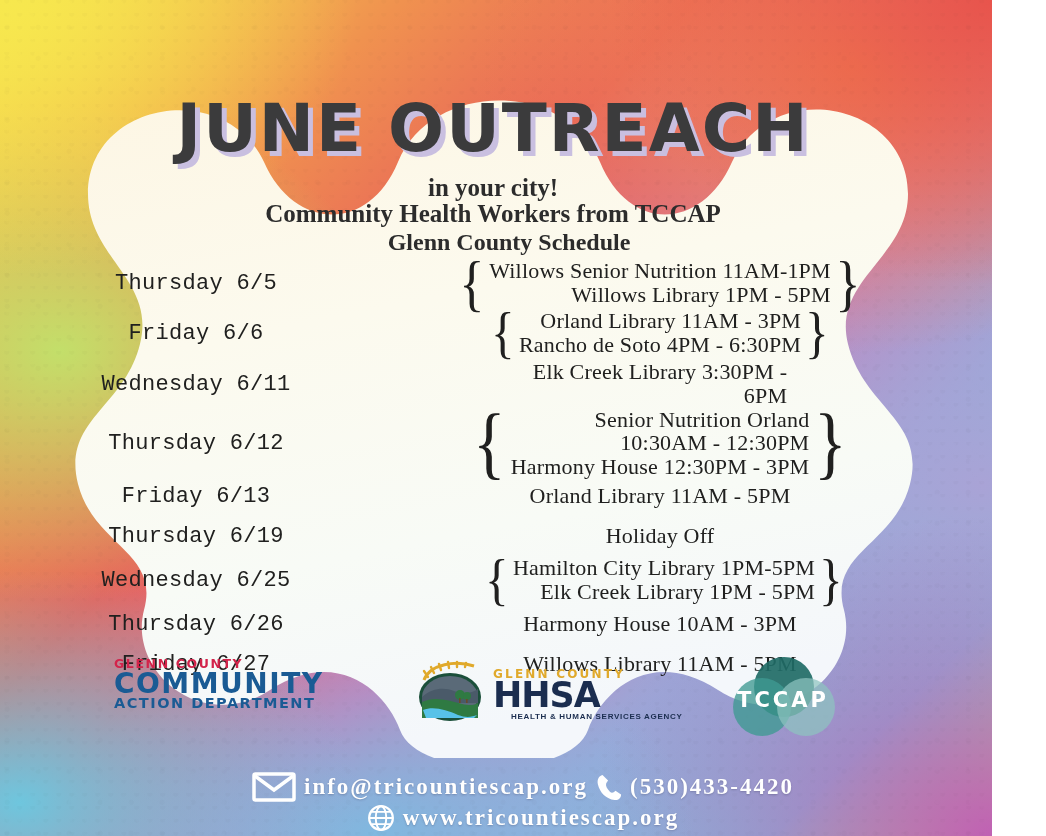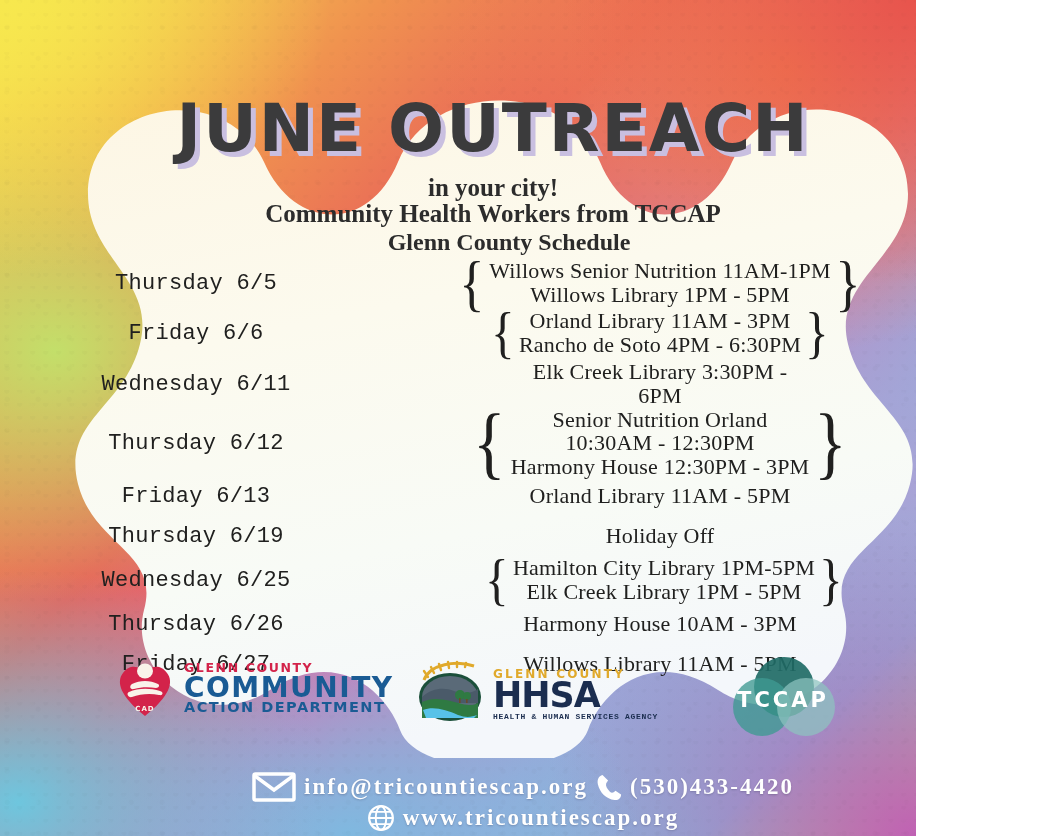--- a/index.html
+++ b/index.html
@@ -4,21 +4,21 @@
 <title>June Outreach Flyer</title>
 <style>
   html,body{margin:0;padding:0;}
   body{
     width:1046px;height:836px;overflow:hidden;
     font-family:"Liberation Serif", serif;
     position:relative;background:#fff;
   }
 
   
-  #poster{position:absolute;inset:0;width:916px;height:836px;overflow:hidden;}
+  #poster{position:absolute;inset:0;width:992px;height:836px;overflow:hidden;}
   .bg-base{
     position:absolute;inset:0;
     background:
       radial-gradient(ellipse 62% 55% at 100% 0%,   #e8544c 0%, rgba(232,84,76,0) 62%),
       radial-gradient(ellipse 58% 52% at 86% 8%,    #f2854f 0%, rgba(242,133,79,0) 66%),
       radial-gradient(ellipse 60% 55% at 0% 0%,     #f7e84e 0%, rgba(247,232,78,0) 60%),
       radial-gradient(ellipse 55% 48% at 6% 42%,    #c3df6a 0%, rgba(195,223,106,0) 62%),
       radial-gradient(ellipse 55% 45% at 2% 96%,    #6ec6de 0%, rgba(110,198,222,0) 62%),
       radial-gradient(ellipse 50% 40% at 38% 100%,  #7fb9e0 0%, rgba(127,185,224,0) 64%),
       radial-gradient(ellipse 62% 58% at 100% 100%, #c061b4 0%, rgba(192,97,180,0) 66%),
@@ -75,21 +75,21 @@
   .row .evt{
     flex:1 1 auto;display:flex;align-items:center;justify-content:center;
     gap:2px;padding-right:6px;
   }
   .brace{
     font-family:"Liberation Serif", serif;
     color:#20201f;line-height:.82;font-weight:400;
     transform:scaleX(.85);
   }
   .evt-lines{
-    text-align:center;font-family:"Liberation Serif", serif;
+    text-align:right;font-family:"Liberation Serif", serif;
     font-size:22px;line-height:1.07;color:#20201f;letter-spacing:.2px;
     white-space:pre-line;
   }
   .r1{height:50px;} .r1 .brace{font-size:62px;}
   .r2{height:50px;} .r2 .brace{font-size:58px;}
   .r3{height:52px;}
   .r4{height:66px;} .r4 .brace{font-size:80px;}
   .r5{height:40px;}
   .r6{height:40px;}
   .r7{height:48px;gap:8px;} .r7 .brace{font-size:58px;}
@@ -108,22 +108,22 @@
           letter-spacing:1.5px;color:#1a5b94;margin-top:-1px;}
   .cad-l3{font-family:"DejaVu Sans",sans-serif;font-weight:700;font-size:14.5px;
           letter-spacing:1.5px;color:#1a5b94;margin-top:-2px;}
 
   .logo-hhsa{position:absolute;left:388px;top:4px;display:flex;align-items:center;gap:7px;}
   .hhsa-text{line-height:1;}
   .hhsa-l1{font-family:"DejaVu Sans",sans-serif;font-weight:700;font-size:12px;
            letter-spacing:2.2px;color:#e0a92b;}
   .hhsa-l2{font-family:"DejaVu Sans",sans-serif;font-weight:700;font-size:35px;
            letter-spacing:-1px;color:#1b2d4f;margin-top:-2px;}
-  .hhsa-l3{font-family:Liberation Mono, monospace;font-weight:700;font-size:8px;
-           letter-spacing:.7px;color:#1b2d4f;margin-top:0px;}
+  .hhsa-l3{font-family:Liberation Sans, sans-serif;font-weight:700;font-size:8px;
+           letter-spacing:.7px;color:#1b2d4f;margin-top:0px;margin-left:18px;}
 
   .logo-tccap{position:absolute;left:692px;top:-2px;width:130px;height:86px;}
 
   
   .footer{position:absolute;left:0;top:772px;width:1046px;}
   .f-row{display:flex;align-items:center;justify-content:center;gap:8px;}
   .f-row2{margin-top:2px;}
   .f-txt{
     font-family:"Liberation Serif", serif;font-weight:700;
     font-size:23px;letter-spacing:2px;color:#ffffff;
@@ -258,32 +258,20 @@
           <div class="evt">
             <span class="evt-lines">Willows Library 11AM - 5PM</span>
           </div>
         </div>
 
       </div>
 
       <div class="logos">
 
         <div class="logo-cad">
-          <div class="cad-mark">
-            <svg viewBox="0 0 62 60" width="62" height="60">
-              <path fill="#d3234a" d="M31 58 C 6 38, 2 24, 9 15 C 16 5, 28 8, 31 17
-                                      C 34 8, 46 5, 53 15 C 60 24, 56 38, 31 58 Z"></path>
-              <ellipse cx="31" cy="13" rx="8" ry="7.5" fill="#f9f3ea"></ellipse>
-              <path fill="#f9f3ea" d="M18 26 C 26 22, 36 22, 44 26 C 46 27, 45 30, 42 30
-                                      C 35 29, 27 29, 20 31 C 16 32, 15 28, 18 26 Z"></path>
-              <path fill="#f9f3ea" d="M15 34 C 24 30, 36 30, 46 33 C 50 34, 49 38, 45 37
-                                      C 36 35, 26 36, 18 39 C 14 40, 12 35, 15 34 Z"></path>
-              <text x="31" y="53" font-family="DejaVu Sans, sans-serif" font-size="7" font-weight="700" fill="#f9f3ea" text-anchor="middle" letter-spacing="1">CAD</text>
-            </svg>
-          </div>
           <div class="cad-text">
             <div class="cad-l1">GLENN COUNTY</div>
             <div class="cad-l2">COMMUNITY</div>
             <div class="cad-l3">ACTION DEPARTMENT</div>
           </div>
         </div>
 
         <div class="logo-hhsa">
           <div>
             <svg viewBox="0 0 72 64" width="72" height="64">

